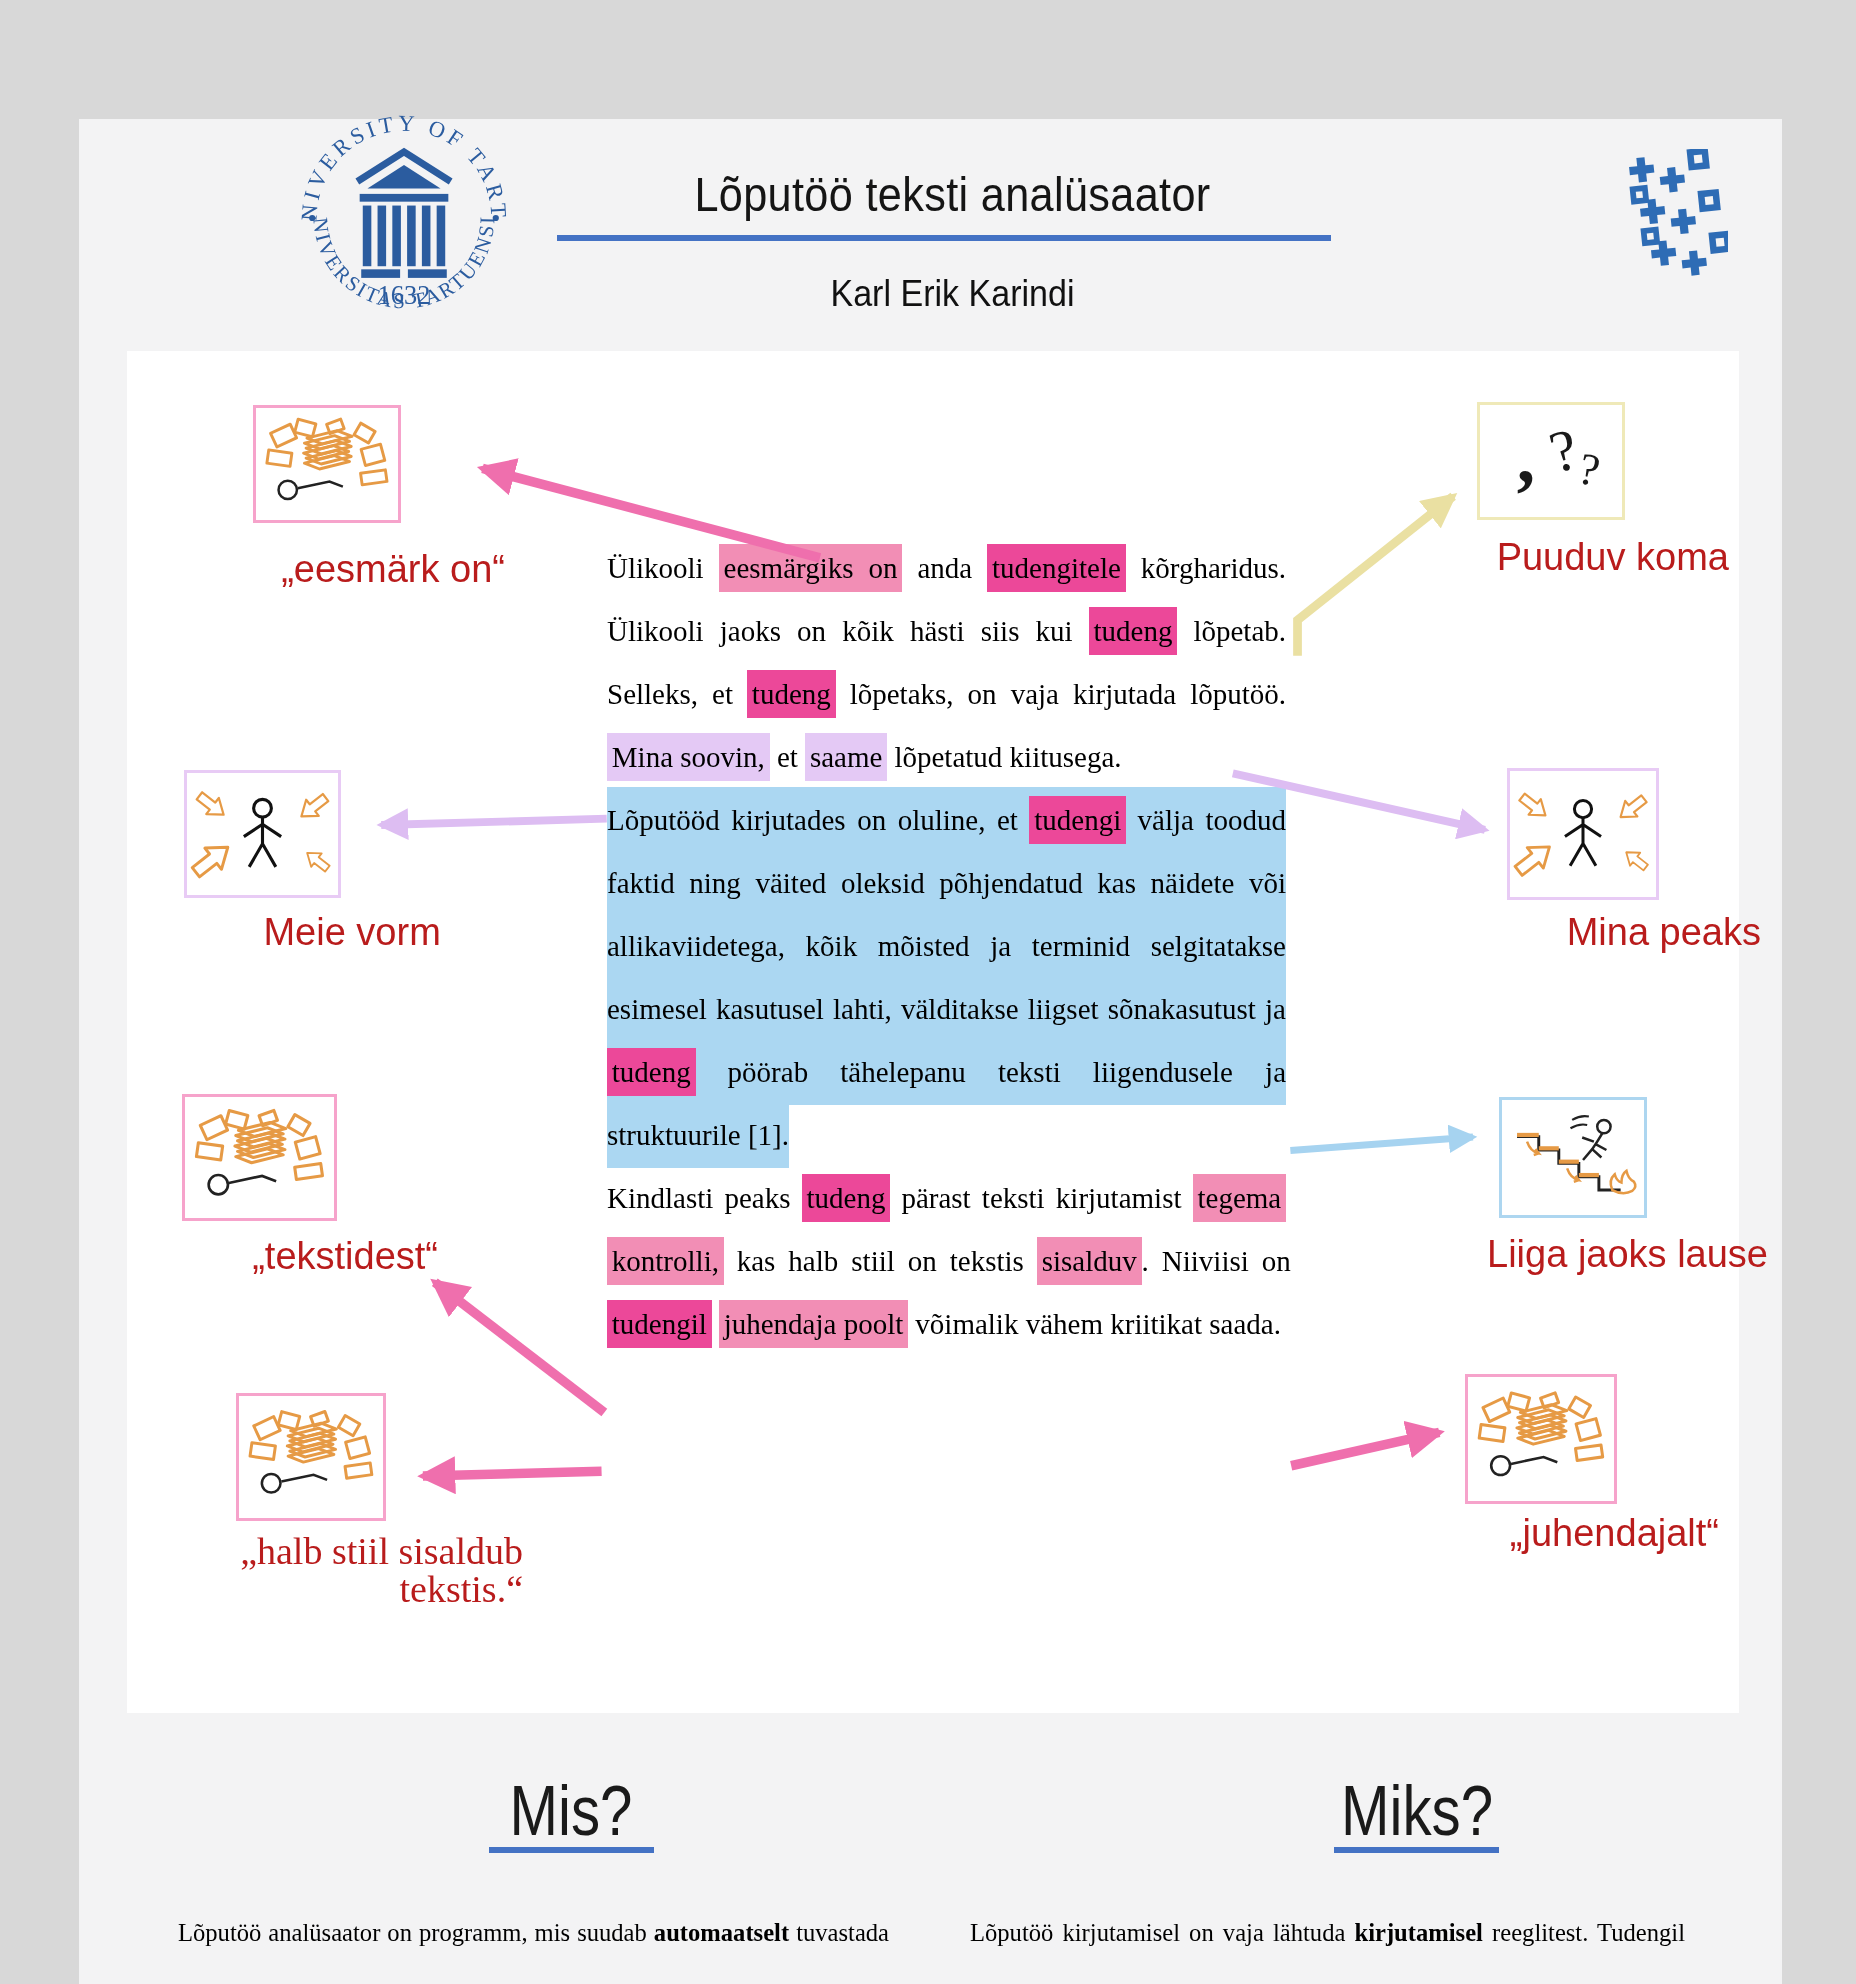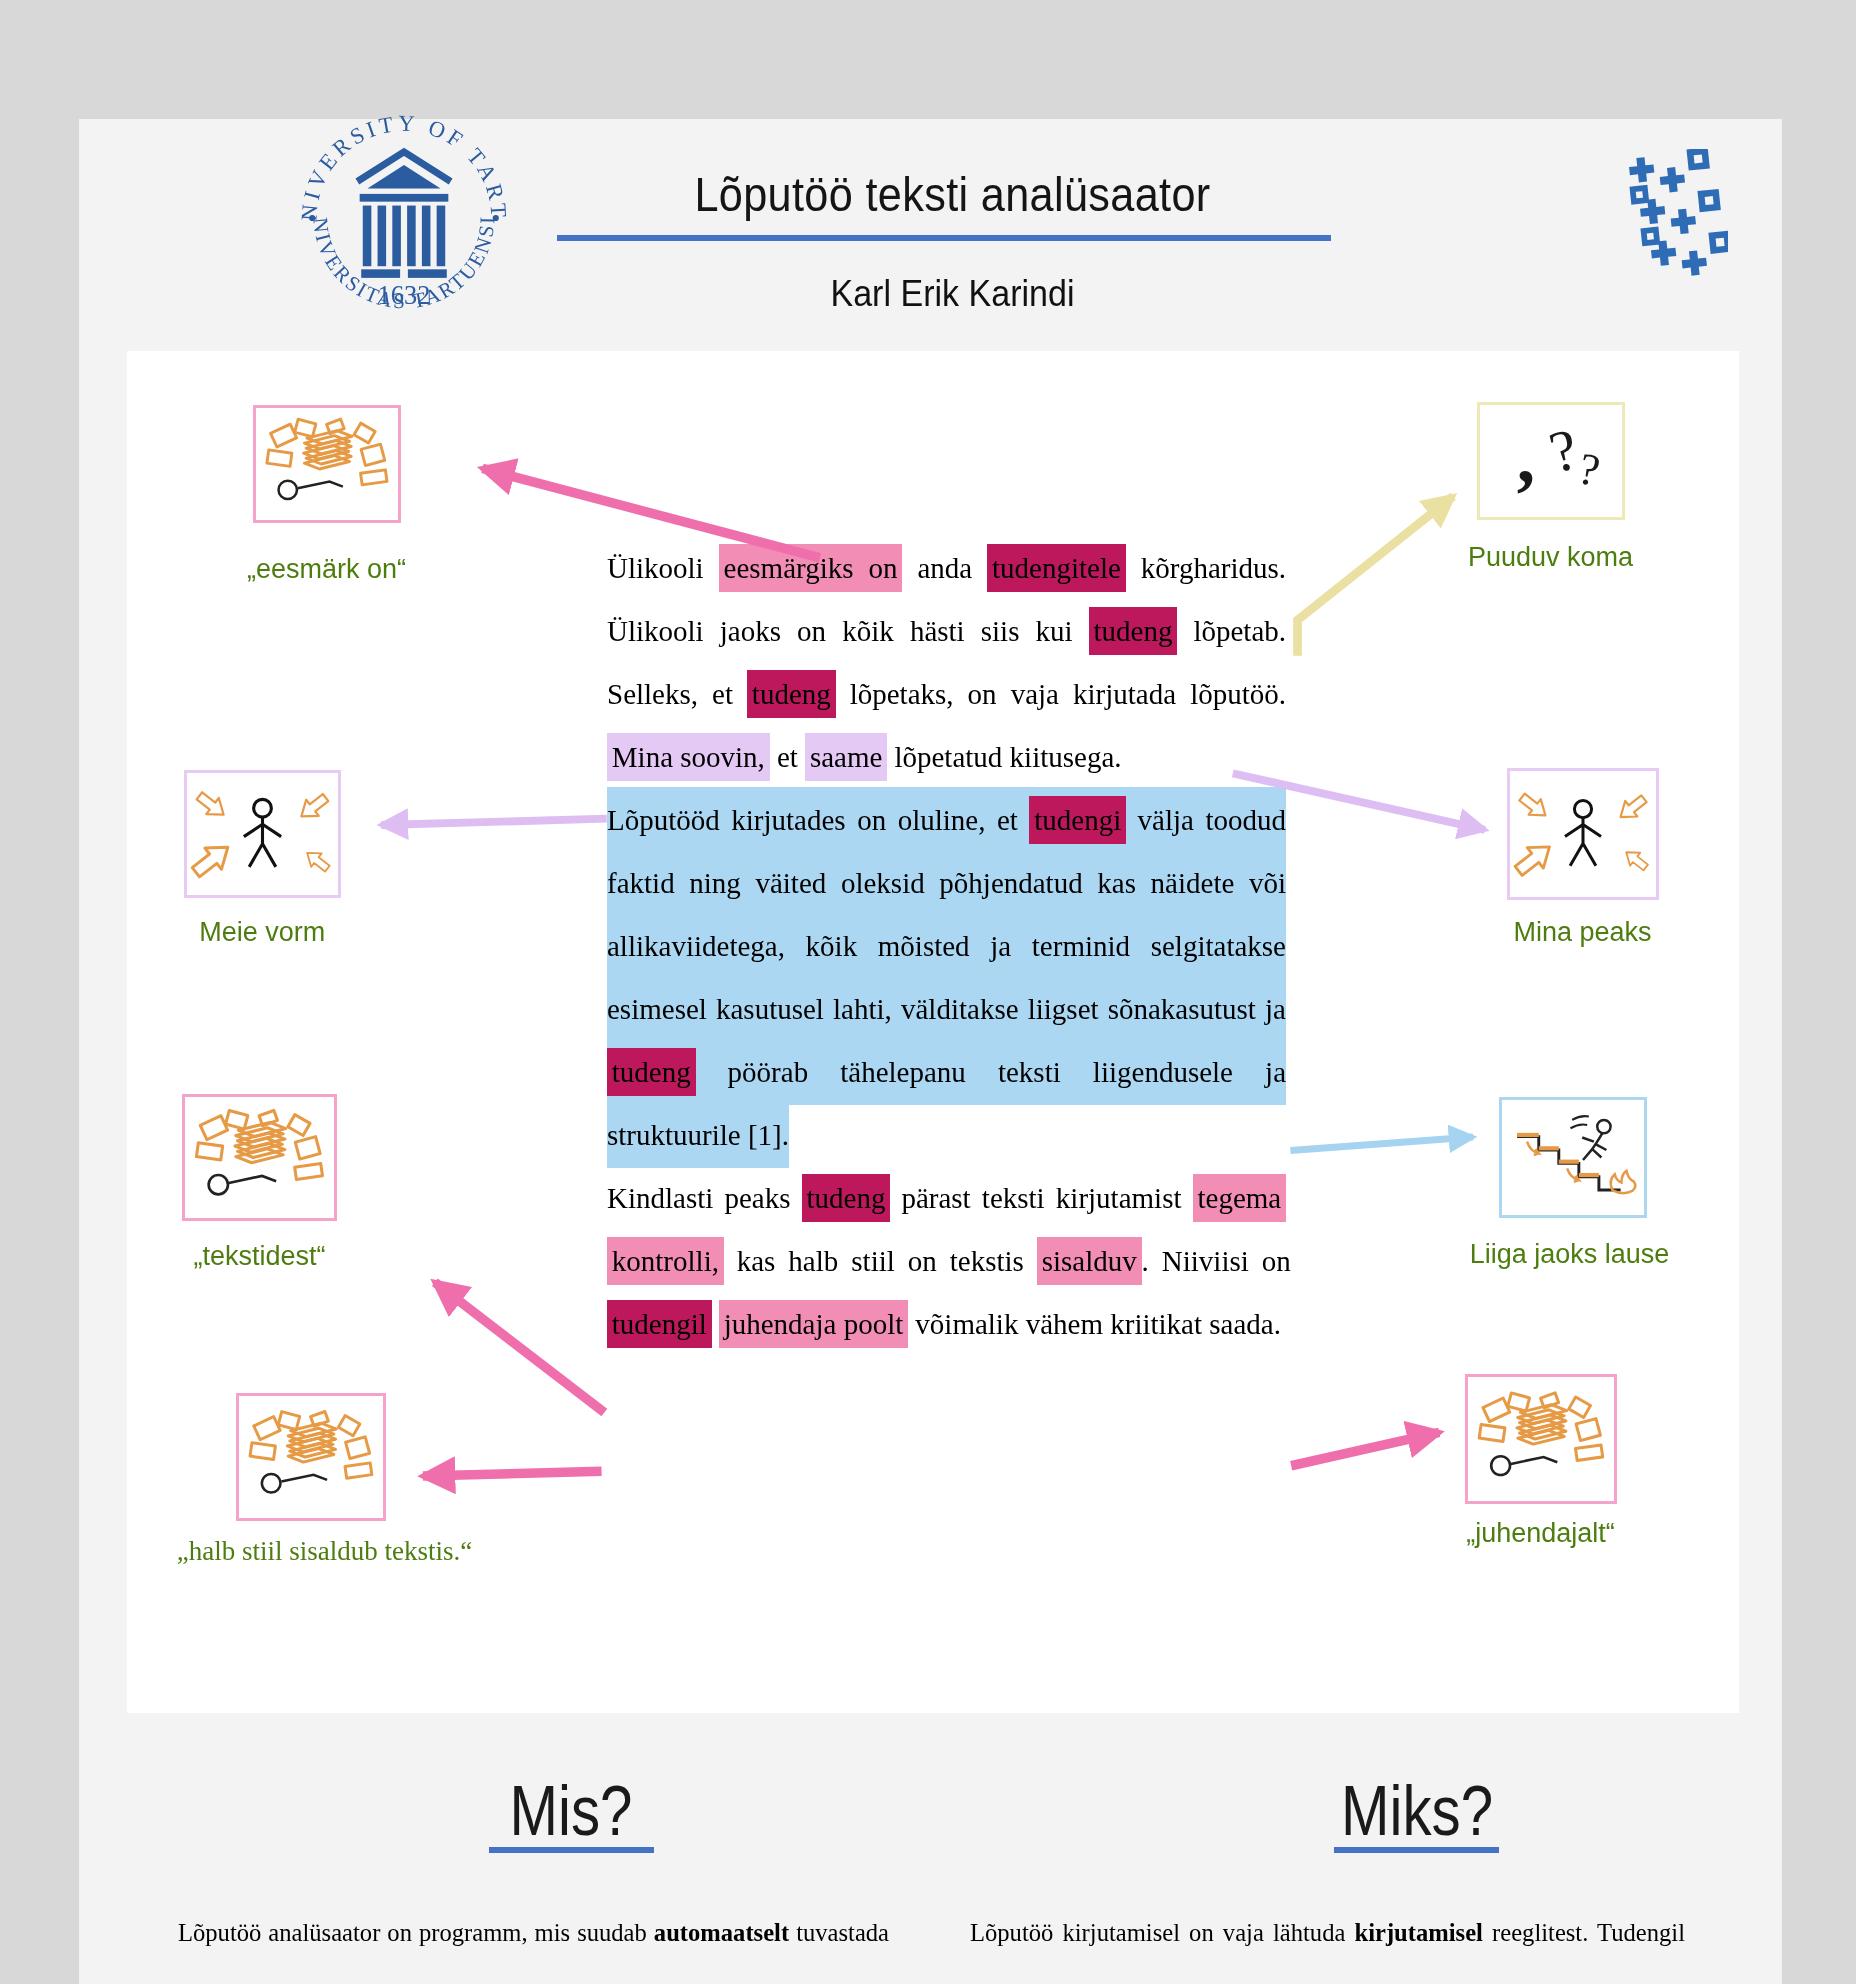--- a/index.html
+++ b/index.html
@@ -19,28 +19,28 @@
   #studyit .brand{color:#3C9AD6;font-weight:bold;}
   #studyit sup{font-size:8.7px;color:#3C9AD6;}
   #studyit-pattern{left:1550px;top:30px;width:99px;height:131px;}
   
   #panel{left:48px;top:232px;width:1612px;height:1362px;background:#ffffff;}
   
   .card{background:#fff;border:3.6px solid #ccc;box-sizing:border-box;}
   .card svg{width:100%;height:100%;}
   .b-pink{border-color:#F6A3CB;} .b-purple{border-color:#E8CBF5;}
   .b-yellow{border-color:#EFE9B8;} .b-blue{border-color:#ADD6F0;}
-  .iconlabel{font-size:27px;line-height:38px;text-align:center;color:#4d7c0f;}
+  .iconlabel{font-size:38px;line-height:38px;text-align:right;color:#b91c1c;}
   
   #textcol{left:518px;top:418px;width:679px;padding:0 10px;
            font-family:"Liberation Serif",serif;font-size:29px;line-height:63px;
            text-align:justify;color:#000;}
   #textcol p{margin:0;}
   .hl{padding:8px 4.8px;-webkit-box-decoration-break:clone;box-decoration-break:clone;}
-  .hl-pink{background:#F28EB5;} .hl-green{background:#be185d;} .hl-purple{background:#E4C9F5;}
+  .hl-pink{background:#F28EB5;} .hl-green{background:#ec4899;} .hl-purple{background:#E4C9F5;}
   .hl-blueblock{background:#ABD7F2;padding:16.7px 0;-webkit-box-decoration-break:clone;box-decoration-break:clone;}
   
   .secheading{top:1651px;width:476px;text-align:center;font-size:71px;color:#1a1a1a;transform:scaleX(.82);}
   .secrule{top:1728px;width:165px;height:6px;background:#4472C4;}
   .seccol{top:1782px;font-family:"Liberation Serif",serif;font-size:24.6px;line-height:63px;
           text-align:justify;color:#000;}
   .seccol p{margin:0;}
   #arrows{position:absolute;left:0;top:0;width:1857px;height:2629px;pointer-events:none;z-index:5;}
 </style>
 </head>

